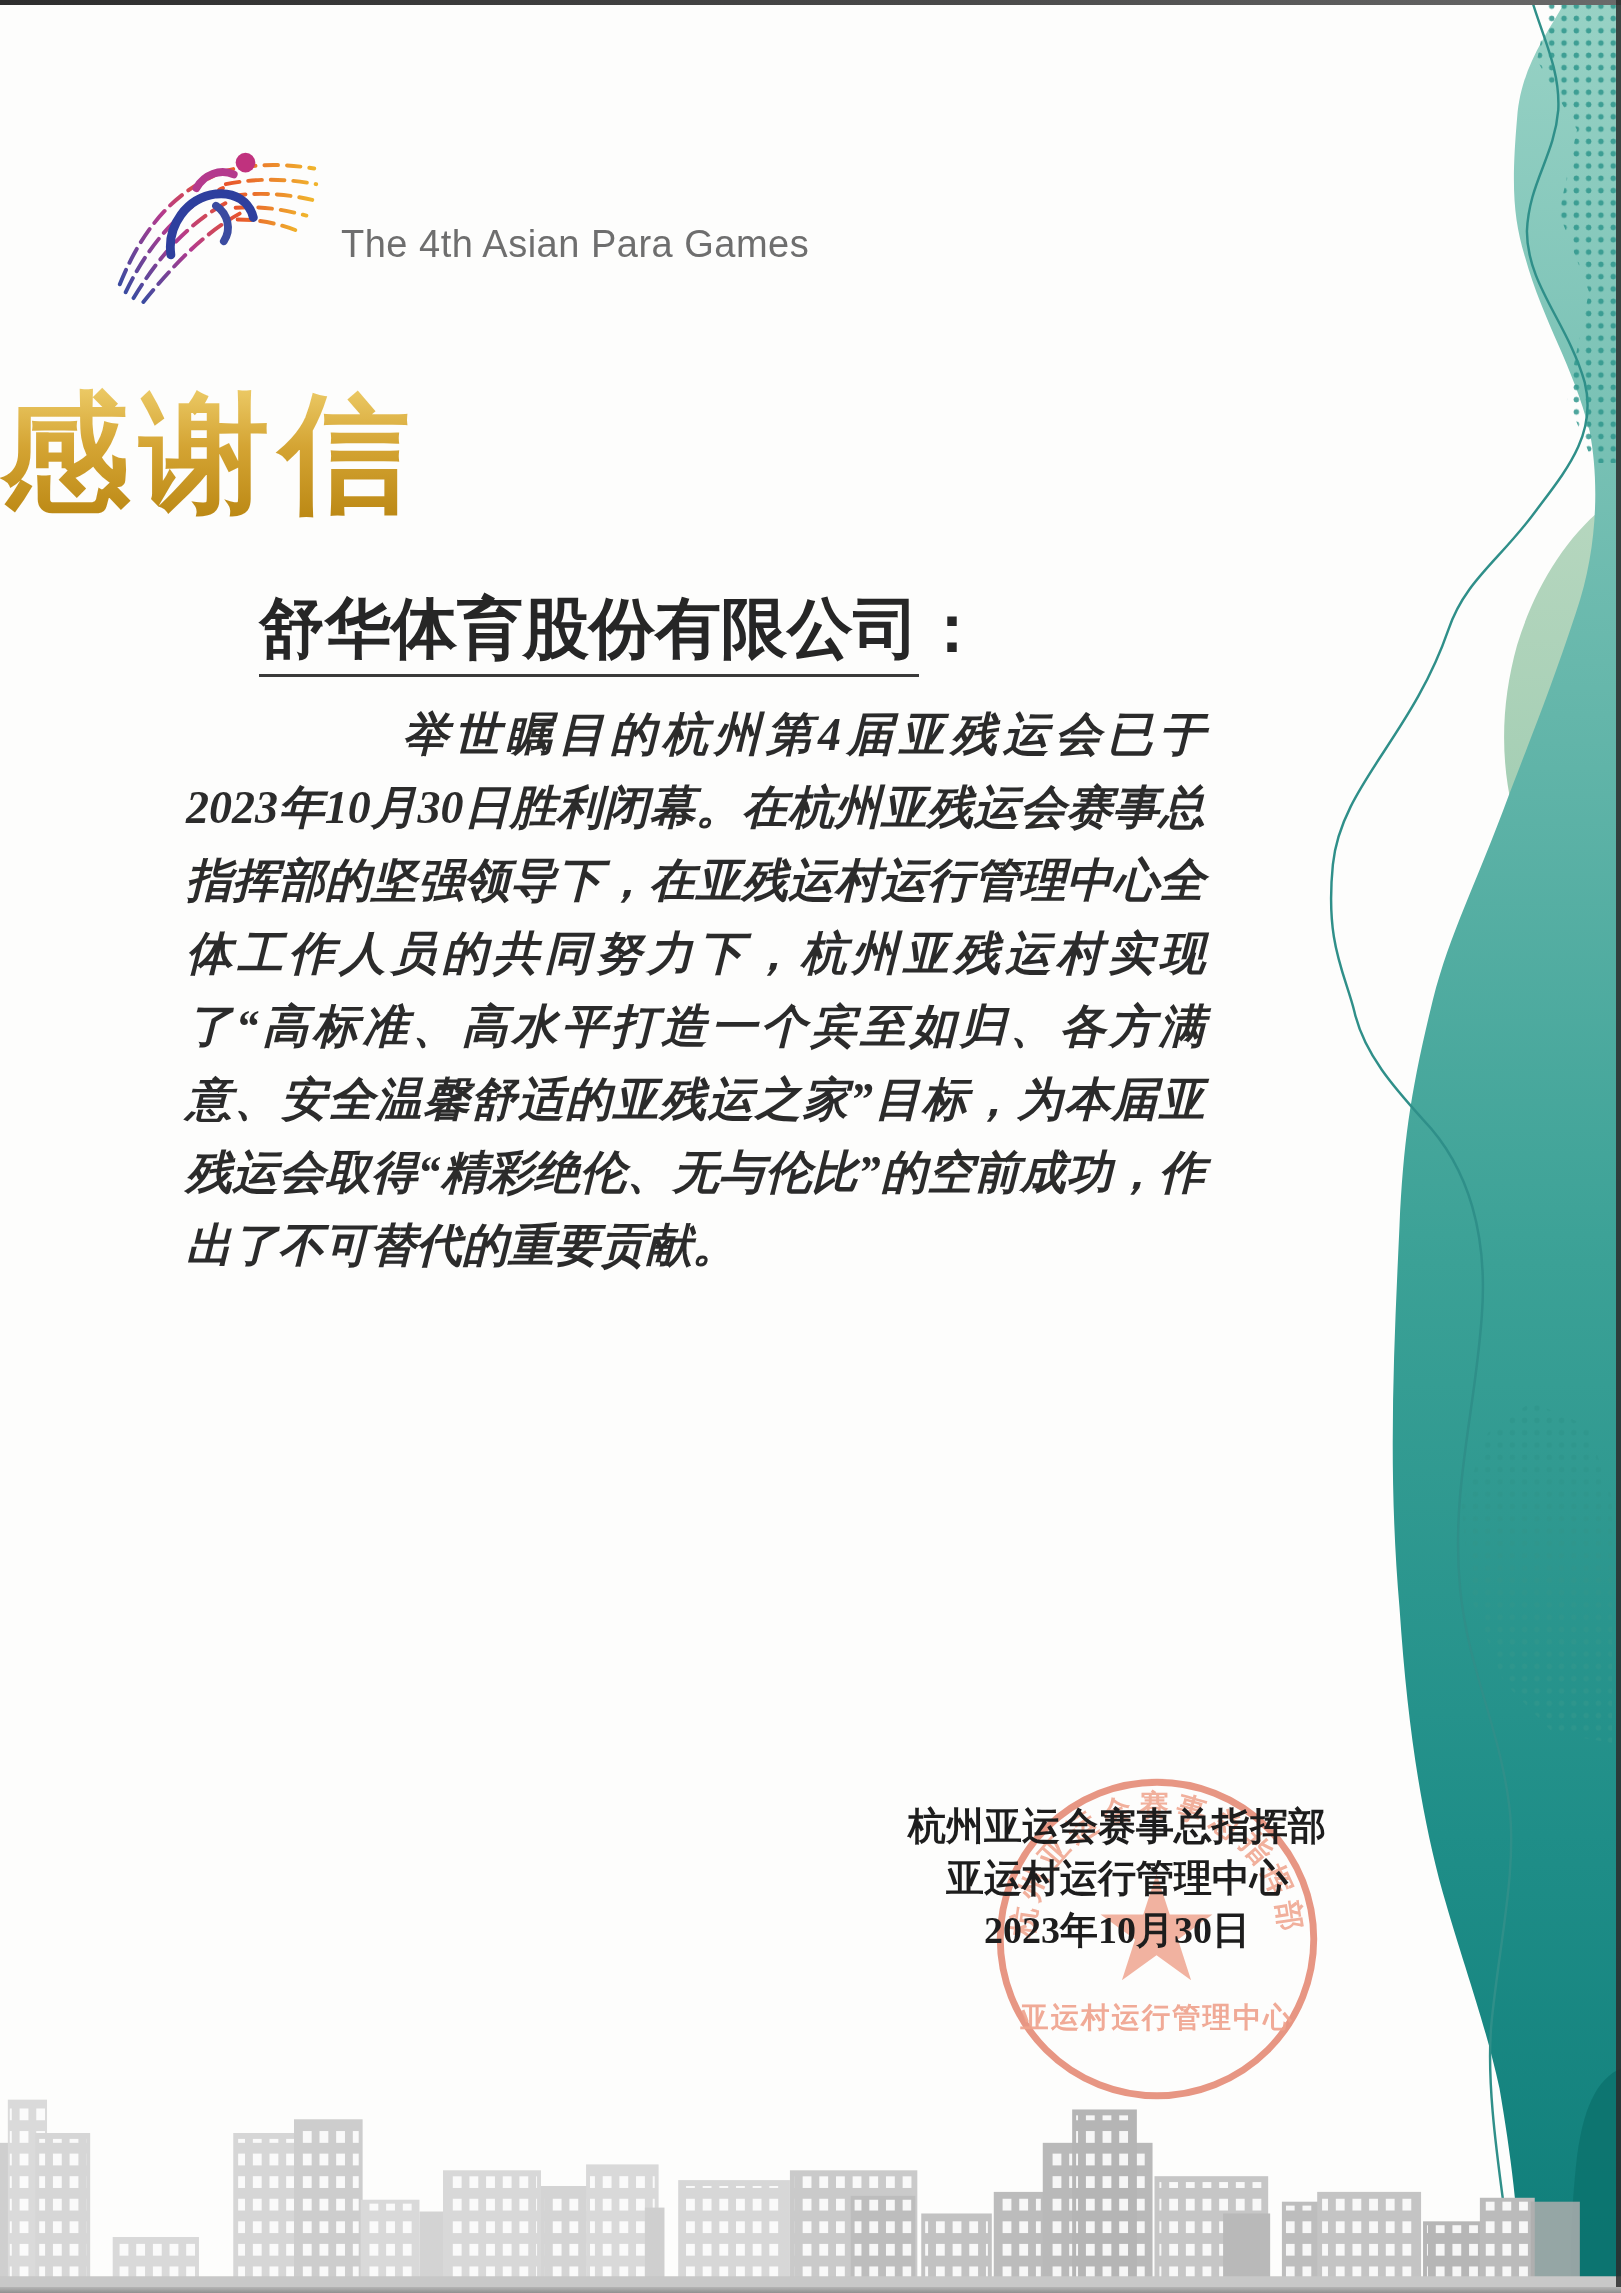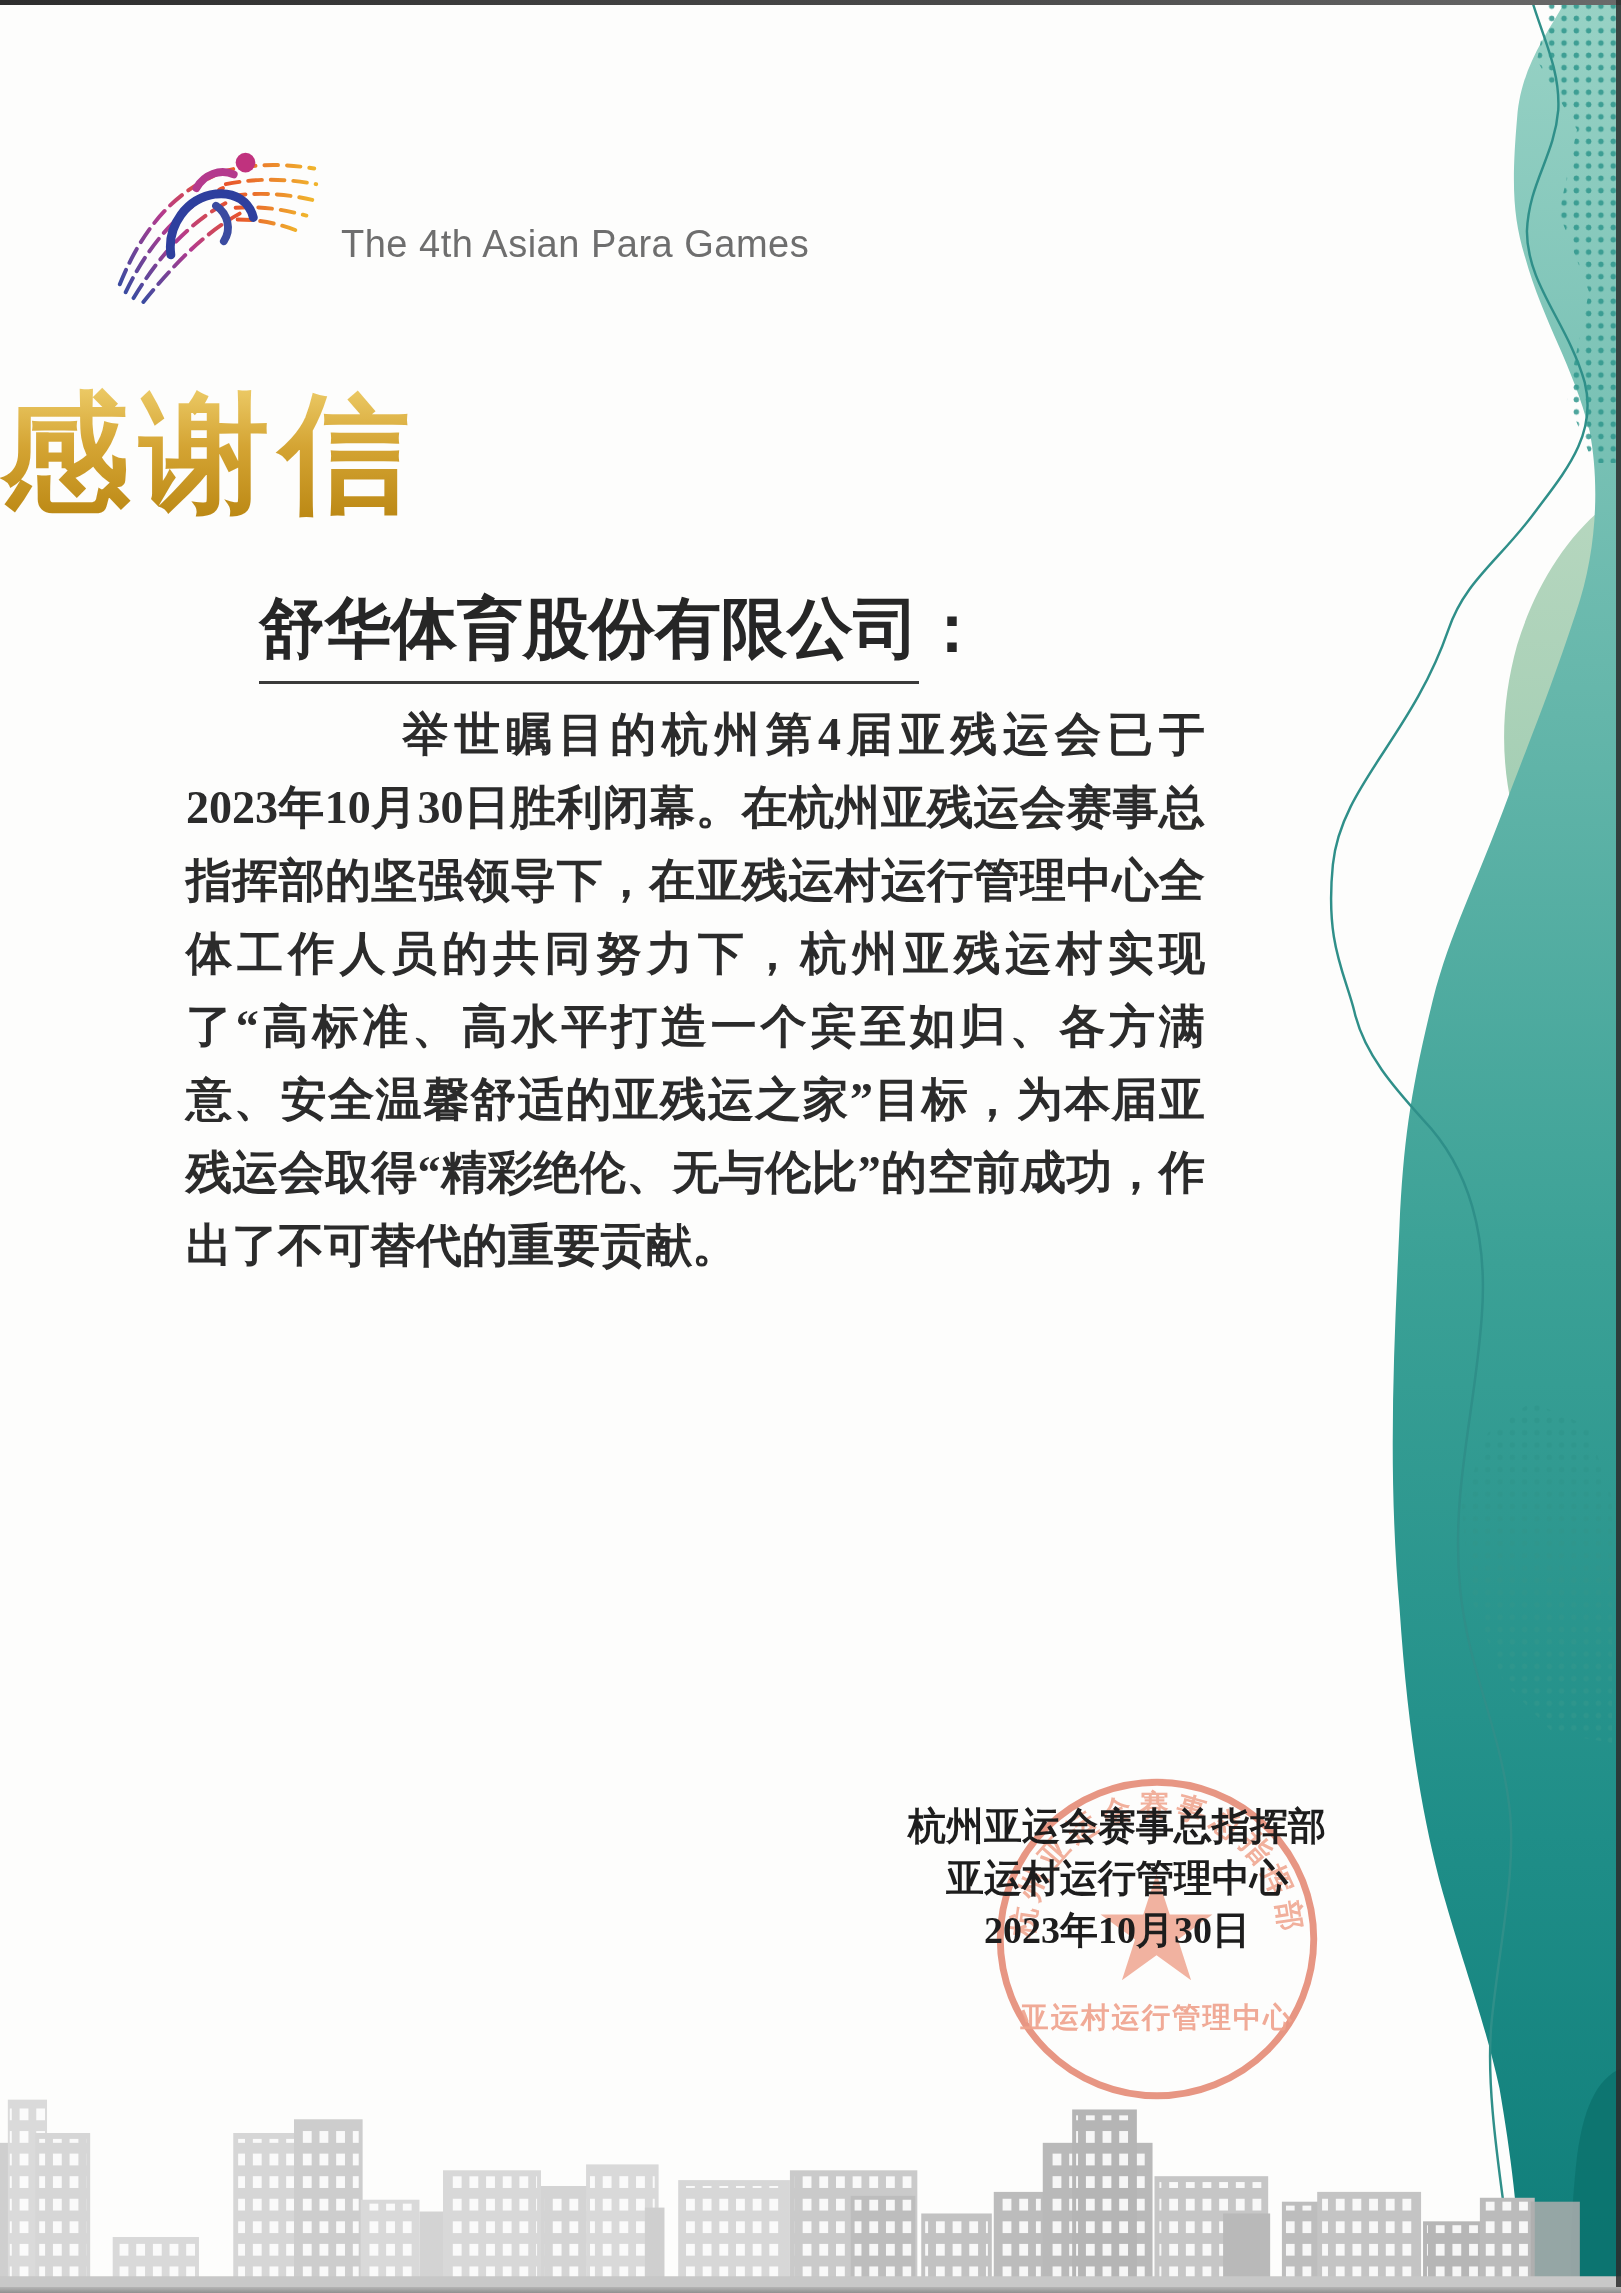--- a/index.html
+++ b/index.html
@@ -23,27 +23,27 @@
   .doc-title{left:0;top:380px;width:1621px;text-align:left;font-size:130px;line-height:149px;
              font-weight:bold;letter-spacing:9.8px;color:#d0a02e;z-index:5;
              text-shadow:0 2px 2px rgba(150,100,10,.25);}
   @supports (-webkit-background-clip:text){
     .doc-title{background:linear-gradient(180deg,#ecca66 5%,#d4a433 45%,#bd8a16 90%);
                -webkit-background-clip:text;-webkit-text-fill-color:transparent;text-shadow:none;}
   }
 
   
   .salutation{left:259px;top:584px;font-size:66px;font-weight:bold;color:#262626;z-index:5;white-space:nowrap;}
-  .salutation .name{border-bottom:3.9px solid #3a3a3a;padding-bottom:16px;margin-top:12px;}
+  .salutation .name{border-bottom:3.9px solid #3a3a3a;padding-bottom:9px;margin-top:12px;}
 
   
   .body-text{left:186px;top:698px;width:1019px;z-index:5;color:#2b2b2b;}
   .body-text p{margin:0;font-size:46px;line-height:73px;font-weight:600;
                text-align:justify;text-justify:inter-ideograph;}
-  .p1{text-indent:4.7em;}
+  .p1{text-indent:4.7em;font-style:italic;}
   .p2{text-indent:1.9em;}
 
   
   .signature{left:882px;top:1800px;width:470px;text-align:center;font-size:38px;line-height:52px;
              font-weight:bold;color:#1d1d1d;z-index:6;}
 
   
   .stamp{left:988px;top:1770px;width:338px;height:338px;z-index:4;opacity:.92;}
 
   

